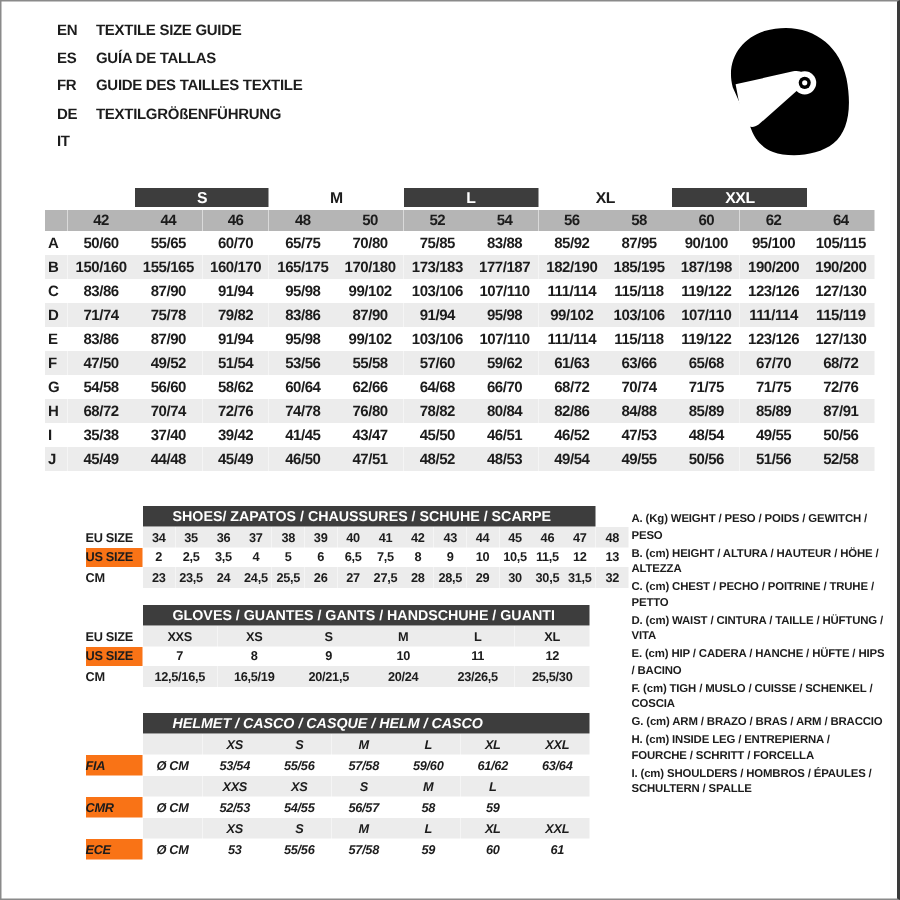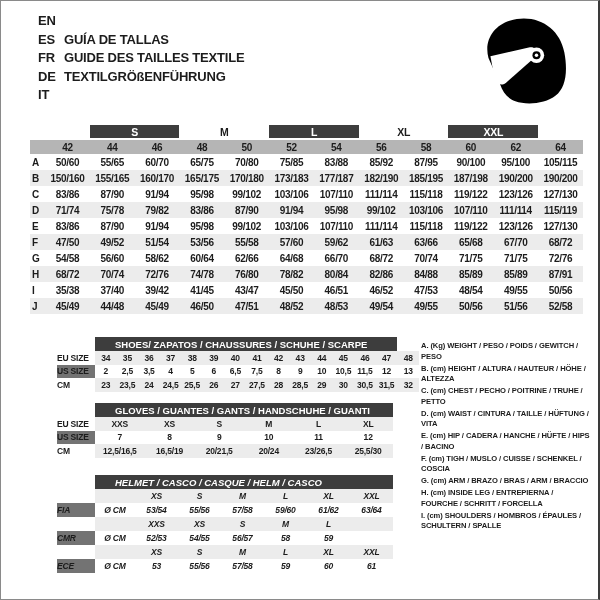--- a/index.html
+++ b/index.html
@@ -2,58 +2,59 @@
 <html><head>
 <meta charset="utf-8">
 <style>
   html,body{margin:0;padding:0;background:#fff;}
   .page{
     position:relative;width:600px;height:600px;box-sizing:border-box;
     background:#fff;border:1px solid #8a8a8a;border-right:2px solid #3a3a3a;
     font-family:"Liberation Sans",sans-serif;color:#1c1c1c;overflow:hidden;
   }
   
-  .lang{position:absolute;top:11px;left:37px;font-size:13px;font-weight:bold;letter-spacing:-0.2px;}
+  .lang{position:absolute;top:11px;left:37px;font-size:10px;font-weight:bold;letter-spacing:-0.2px;}
   .lang-row{display:flex;line-height:18.5px;}
   .lang-code{width:26px;flex:0 0 26px;}
   
   .helmet-wrap{position:absolute;top:12px;right:26px;width:96px;height:96px;}
   
   table{border-collapse:collapse;table-layout:fixed;}
   td{padding:0;white-space:nowrap;overflow:hidden;}
   .mainTable{position:absolute;top:124px;left:29px;width:553px;font-size:10px;font-weight:bold;letter-spacing:-0.3px;}
   .mainTable td{text-align:center;height:16px;}
   .mainTable tr.groups td{height:13px;border-bottom:2px solid #fff;font-size:10.5px;}
   .mainTable td.g.dark{background:#3d3d3d;color:#fff;}
   .mainTable tr.nums td{background:#b5b5b5;height:14px;}
   .mainTable tr.stripe td{background:#ececec;}
   .mainTable td.rowlabel{text-align:left;padding-left:2px;}
   
   .lowerTable{position:absolute;font-size:8.5px;font-weight:bold;letter-spacing:-0.2px;}
   .lowerTable td{text-align:center;height:13.5px;}
   .lowerTable td.bar{background:#3d3d3d;color:#fff;text-align:left;padding-left:20px;font-size:9.5px;height:14px;letter-spacing:0;}
-  .lowerTable td.rowlabel{text-align:left;background:#737373;}
+  .lowerTable td.rowlabel{text-align:left;background:#f97316;}
   .lowerTable tr.stripe td{background:#ececec;}
   .lowerTable tr.stripe td.rowlabel{background:#fff;}
   .shoesTable{top:336px;left:56px;width:362px;}
   .glovesTable{top:402px;left:56px;width:336px;}
   .helmetTable{top:474px;left:56px;width:336px;font-style:italic;}
   .helmetTable td{height:14px;}
   
   .legend{position:absolute;top:340px;left:420px;width:170px;font-size:7.6px;font-weight:bold;line-height:10.5px;letter-spacing:-0.1px;}
   .legend-item{margin-bottom:1.5px;}
 </style>
 </head>
 <body>
 
 <div class="page">
 
   <div class="lang">
     <div class="lang-row">
         <span class="lang-code">EN</span>
+        <span>TEXTILE SIZE GUIDE</span>
       </div>
     <div class="lang-row">
         <span class="lang-code">ES</span>
         <span>GUÍA DE TALLAS</span>
       </div>
     <div class="lang-row">
         <span class="lang-code">FR</span>
         <span>GUIDE DES TAILLES TEXTILE</span>
       </div>
     <div class="lang-row">

